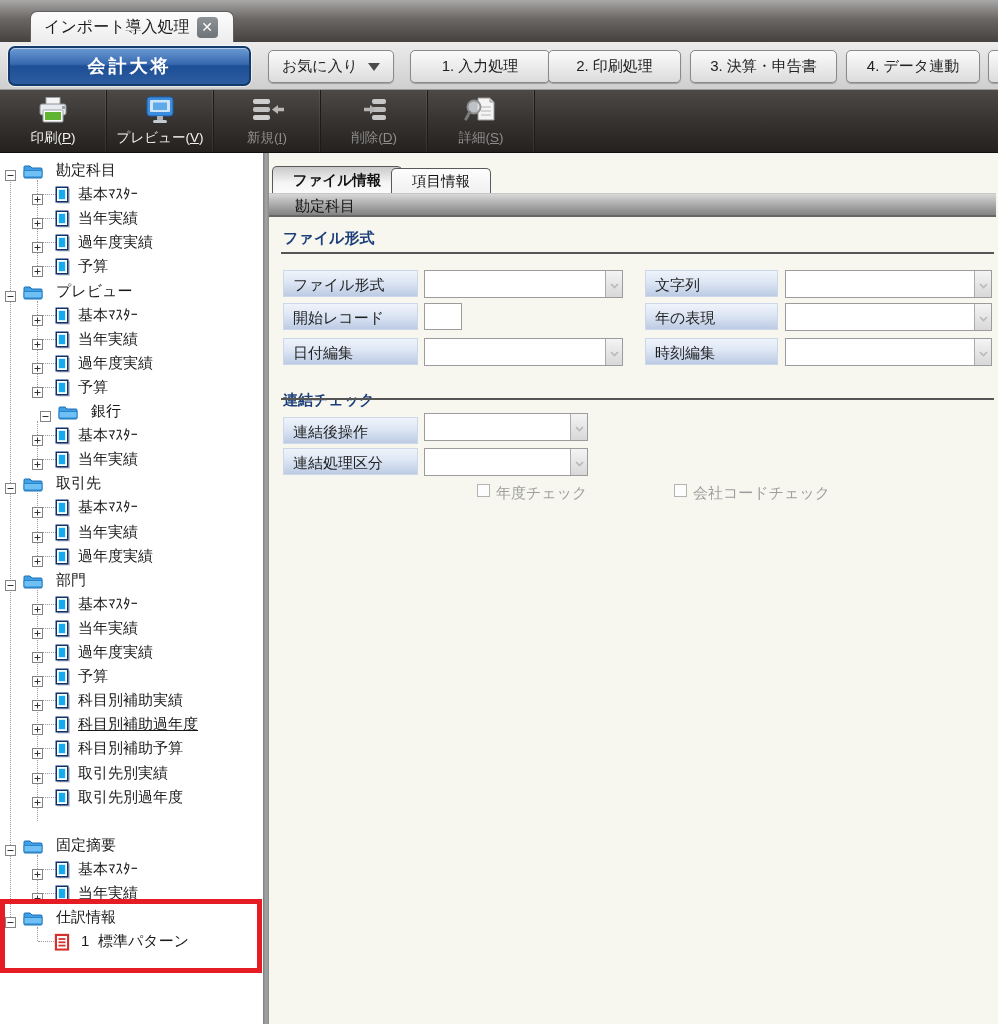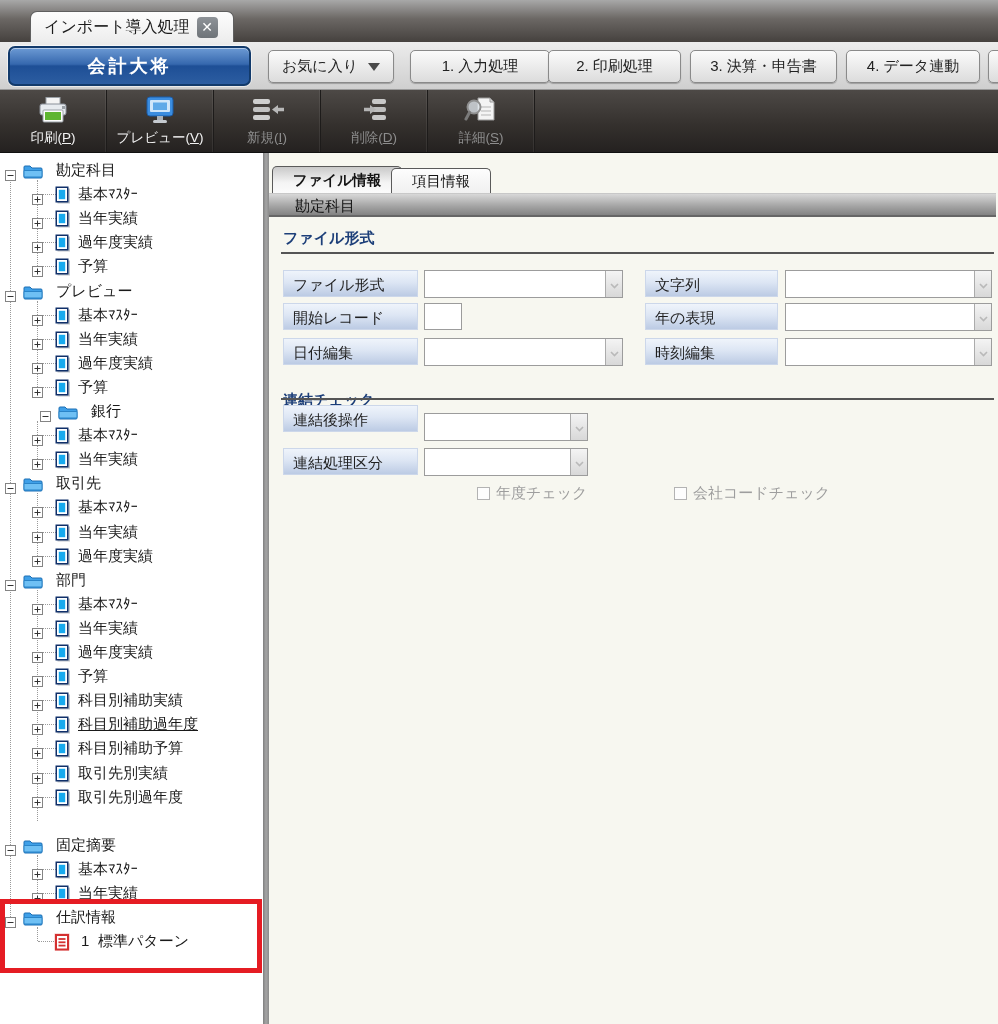--- a/index.html
+++ b/index.html
@@ -72,21 +72,21 @@
     font-size:15px;color:#141414;padding-left:26px;}
   .sec-title{position:absolute;font-size:15px;font-weight:bold;color:#1d3f79;white-space:nowrap;}
   .sec-line{position:absolute;left:12px;width:713px;height:2px;background:#555;}
   .field-label{position:absolute;height:27px;line-height:27px;padding-left:9px;font-size:15px;color:#1f1f1f;
     background:linear-gradient(180deg,#eff4fb 0%,#dde6f4 45%,#bccbe4 100%);border:1px solid #ccd7ea;white-space:nowrap;}
   .combo{position:absolute;height:28px;background:#fff;border:1px solid #9c9c9c;display:flex;}
   .combo input{flex:1;border:none;outline:none;background:transparent;font-size:14px;padding:0 5px;min-width:0;}
   .combo-btn{width:17px;height:100%;background:linear-gradient(180deg,#f4f4f4,#d8d8d8);
     border-left:1px solid #ababab;display:flex;align-items:center;justify-content:center;cursor:pointer;}
   .text-input{position:absolute;height:27px;border:1px solid #9c9c9c;background:#fff;font-size:14px;padding:0 4px;outline:none;}
-  .cbrow-item{position:absolute;display:flex;align-items:center;padding-left:47px;}
+  .cbrow-item{position:absolute;display:flex;padding-left:47px;}
   .cbx{width:13px;height:13px;border:1px solid #b3b3b3;background:#fdfdfd;margin-right:6px;}
   .cbl{font-size:15px;color:#9e9e9e;white-space:nowrap;}
 </style>
 </head>
 <body>
 
 <div class="app">
 
   <div class="tabbar">
     <div class="doc-tab">
@@ -722,21 +722,21 @@
           <div class="combo" style="left: 516px; top: 185px; width: 207px;">
             <input value="" style="">
             <div class="combo-btn">
               <span><svg width="9" height="6" viewBox="0 0 9 6">
                   <path d="M1 1 l3.5 3.5 3.5 -3.5" fill="none" stroke="#b9b9b9" stroke-width="1.6"></path>
                 </svg></span>
             </div>
           </div>
           <div class="sec-title" style="left: 14px; top: 238px;">連結チェック</div>
           <div class="sec-line" style="top: 245px;"></div>
-          <div class="field-label" style="left: 14px; top: 252px; width: 135px;">連結後操作</div>
+          <div class="field-label" style="left: 14px; top: 264px; width: 135px;">連結後操作</div>
           <div class="combo" style="left: 155px; top: 260px; width: 164px;">
             <input value="" style="">
             <div class="combo-btn">
               <span><svg width="9" height="6" viewBox="0 0 9 6">
                   <path d="M1 1 l3.5 3.5 3.5 -3.5" fill="none" stroke="#b9b9b9" stroke-width="1.6"></path>
                 </svg></span>
             </div>
           </div>
           <div class="field-label" style="left: 14px; top: 295px; width: 135px;">連結処理区分</div>
           <div class="combo" style="left: 155px; top: 295px; width: 164px;">

